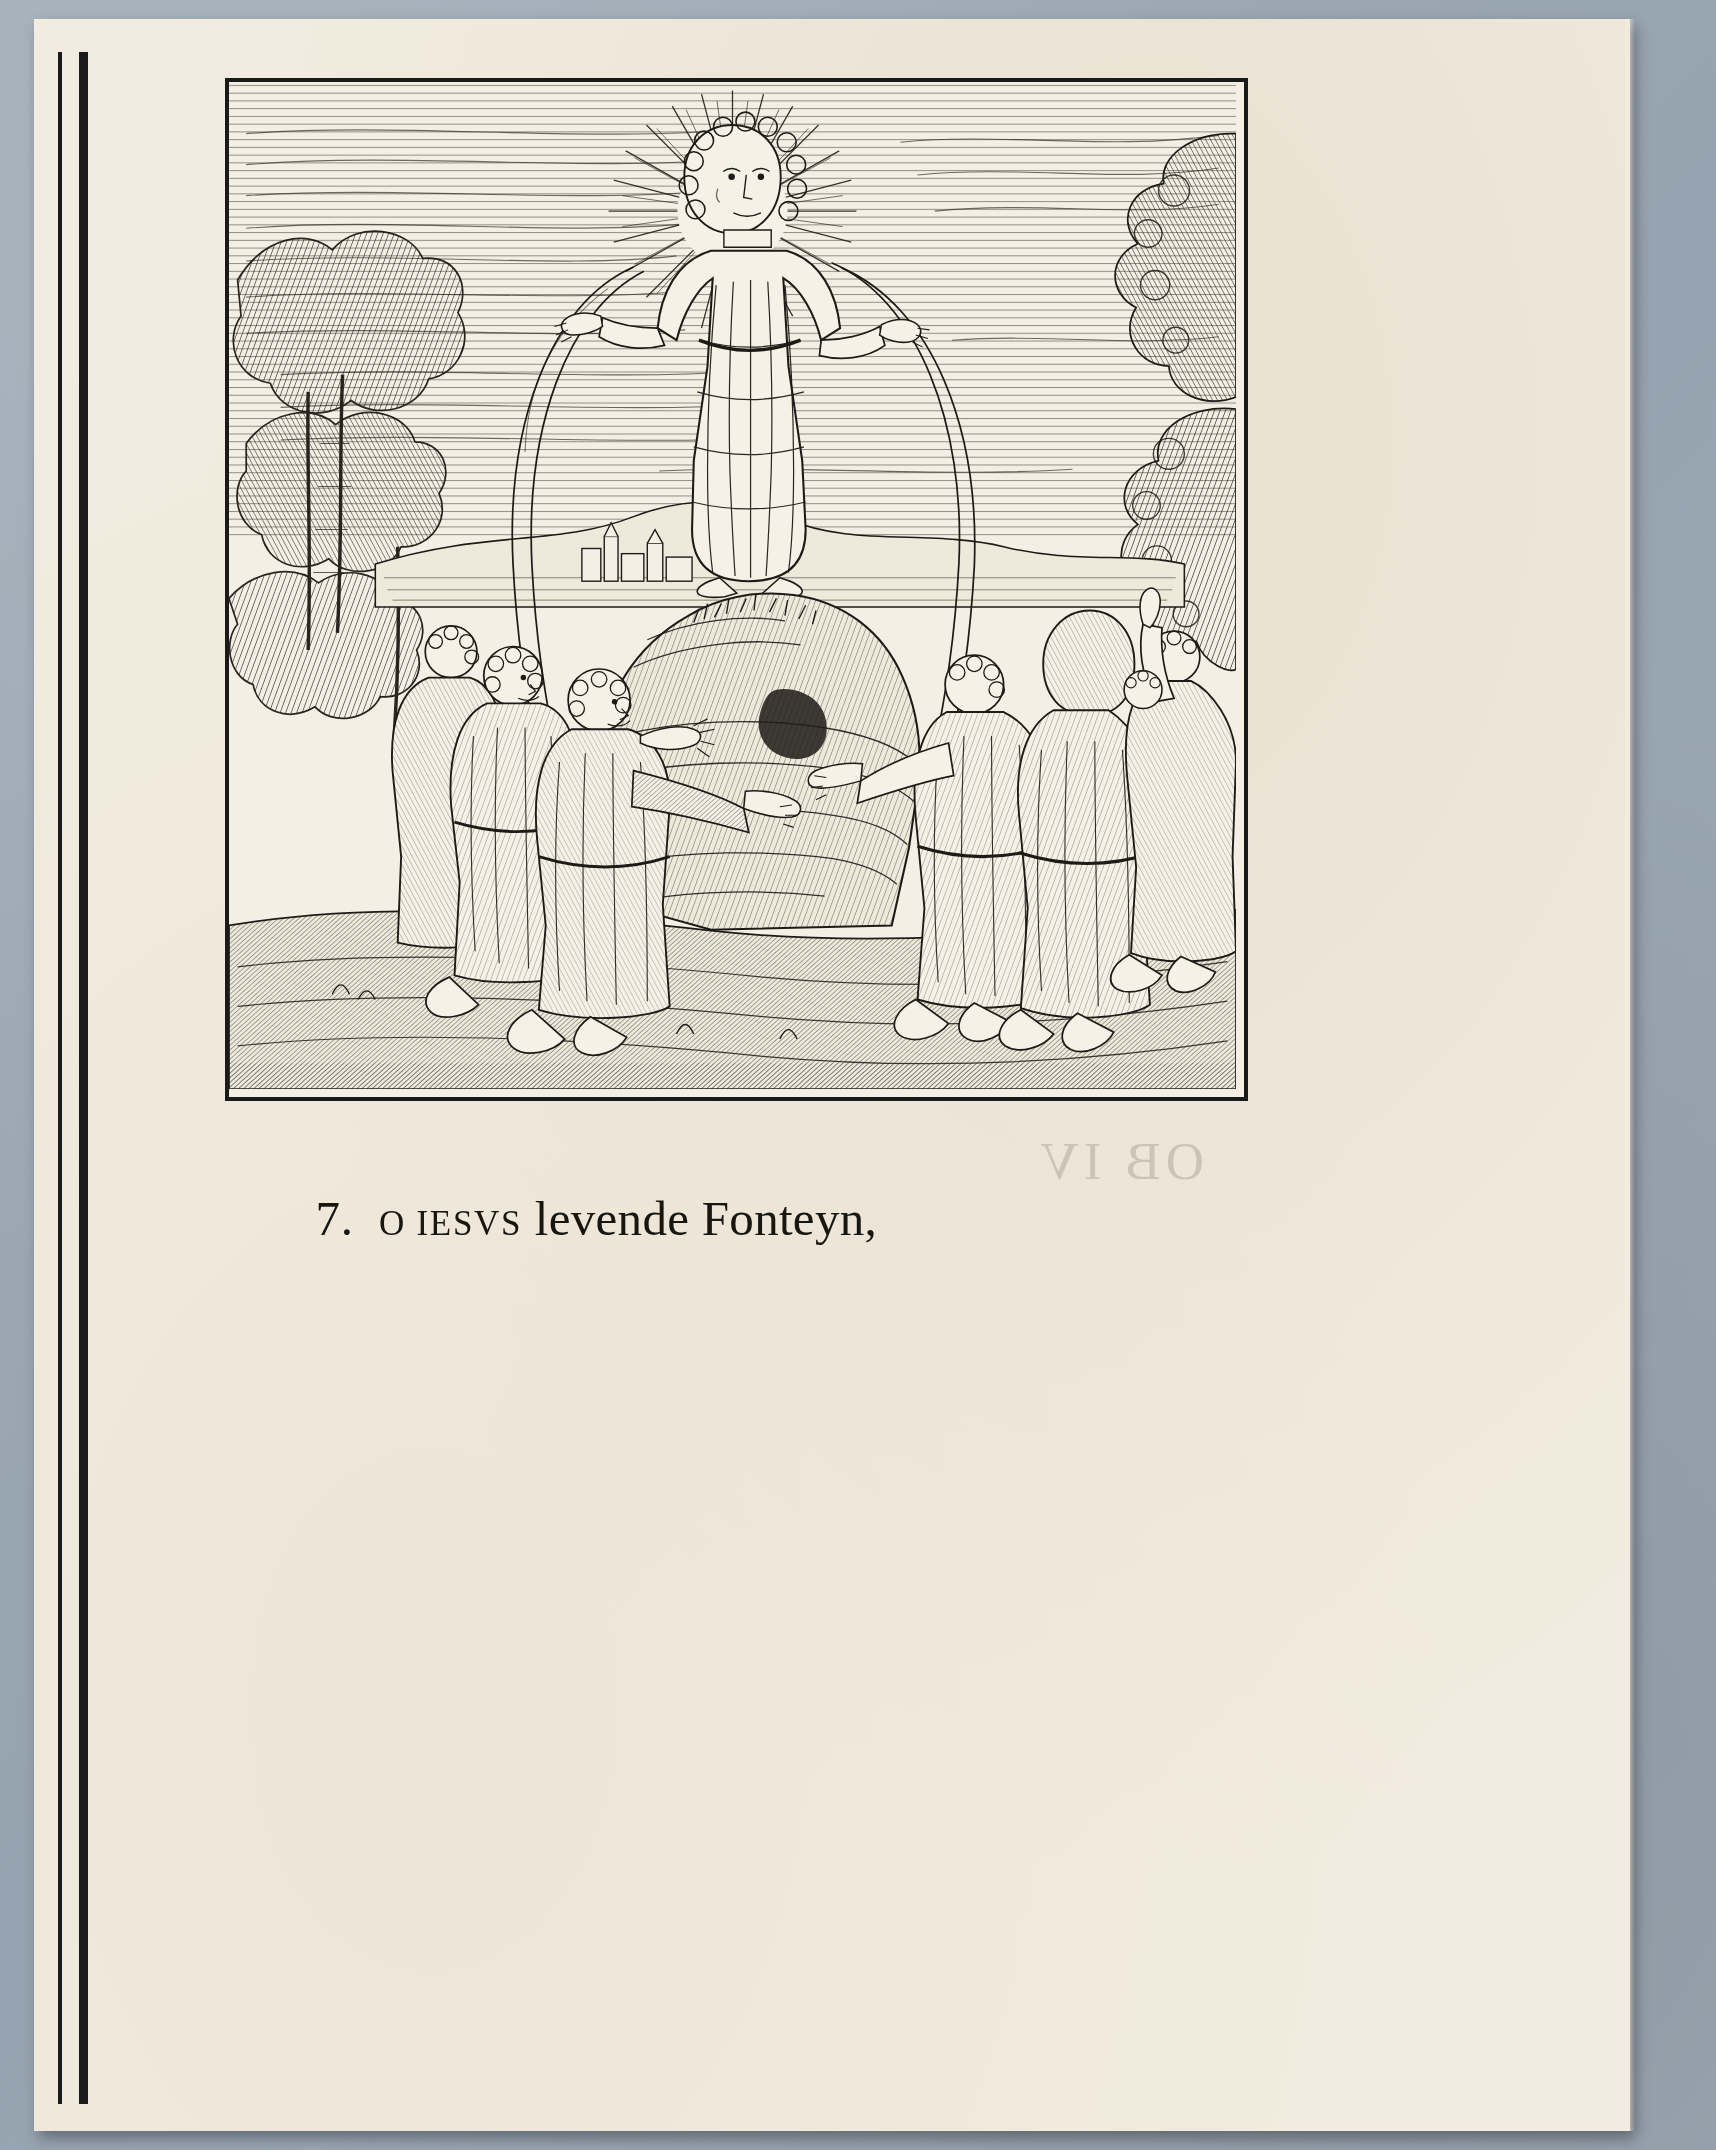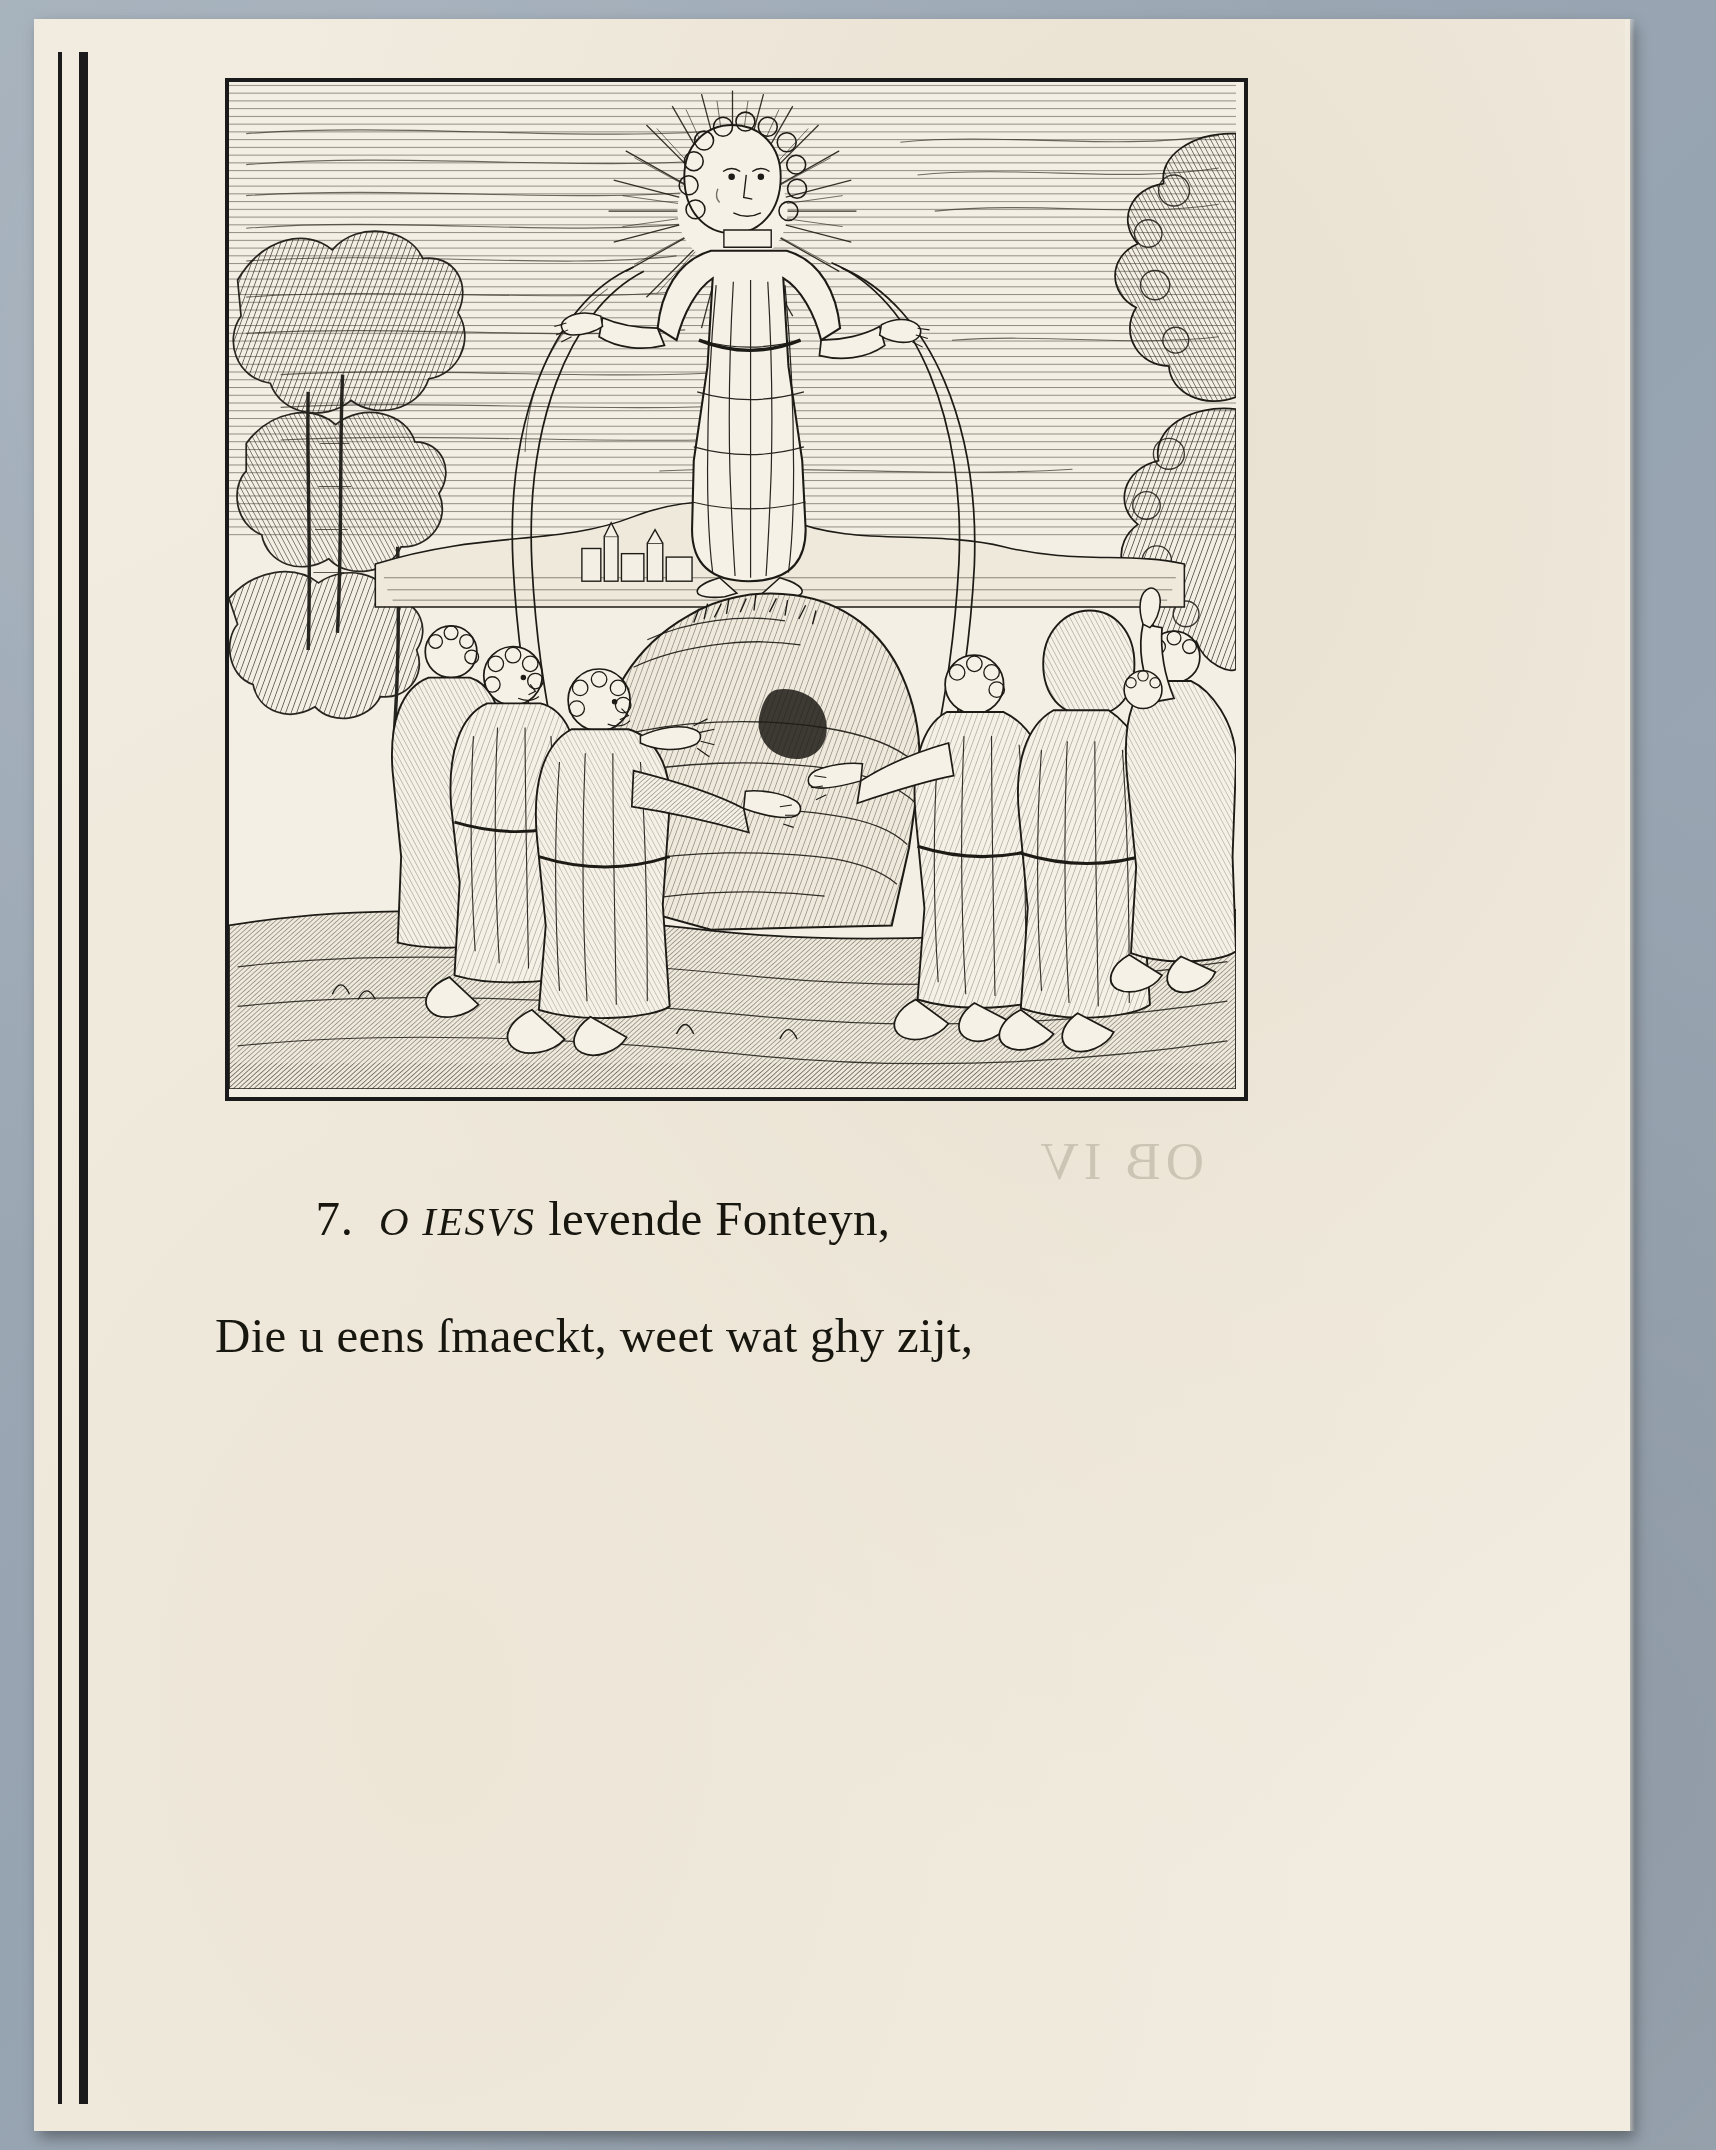--- a/index.html
+++ b/index.html
@@ -92,23 +92,22 @@
     line-height: 57px;
     letter-spacing: 0.3px;
     white-space: pre;
   }
   .verse-line.first { text-indent: 0; }
   .num {
     font-size: 49px;
     letter-spacing: 0.9px;
   }
   .smallcaps {
-    font-size: 41px;
+    font-size: 35px;
     letter-spacing: 1.7px;
-    font-style: italic;
   }
 
   
   #showthrough {
     position: absolute;
     left: 895px;
     top: 1110px;
     width: 275px;
     height: 198px;
     color: rgba(120,112,95,0.28);
@@ -609,17 +608,16 @@
       </svg>
     </div>
 
     <div id="showthrough">OB
 IV</div>
 
     <div id="verse">
       <div class="verse-line first">
         <span class="num">7.</span><span>&nbsp;&nbsp;</span><span class="smallcaps">O IESVS</span><span> levende Fonteyn,</span>
       </div>
-      <div class="verse-line">Die u eens ſmaeckt, weet wat ghy zijt,</div>
     </div>
   </div>
 </div>
 
 
 </body></html>

